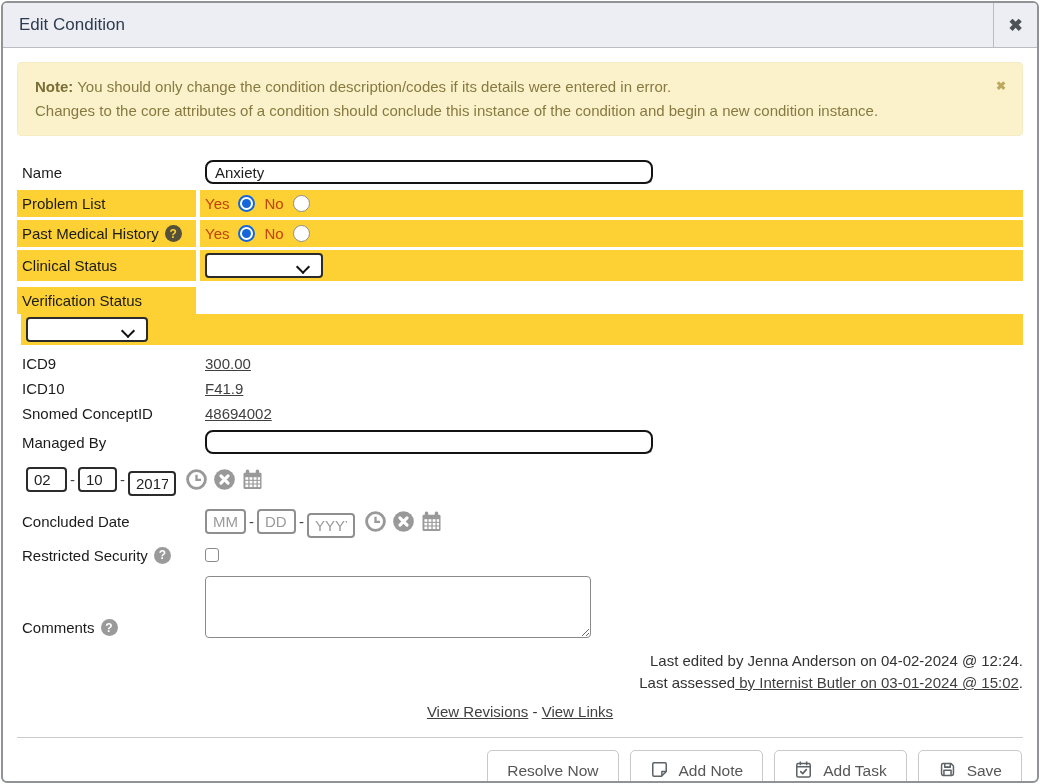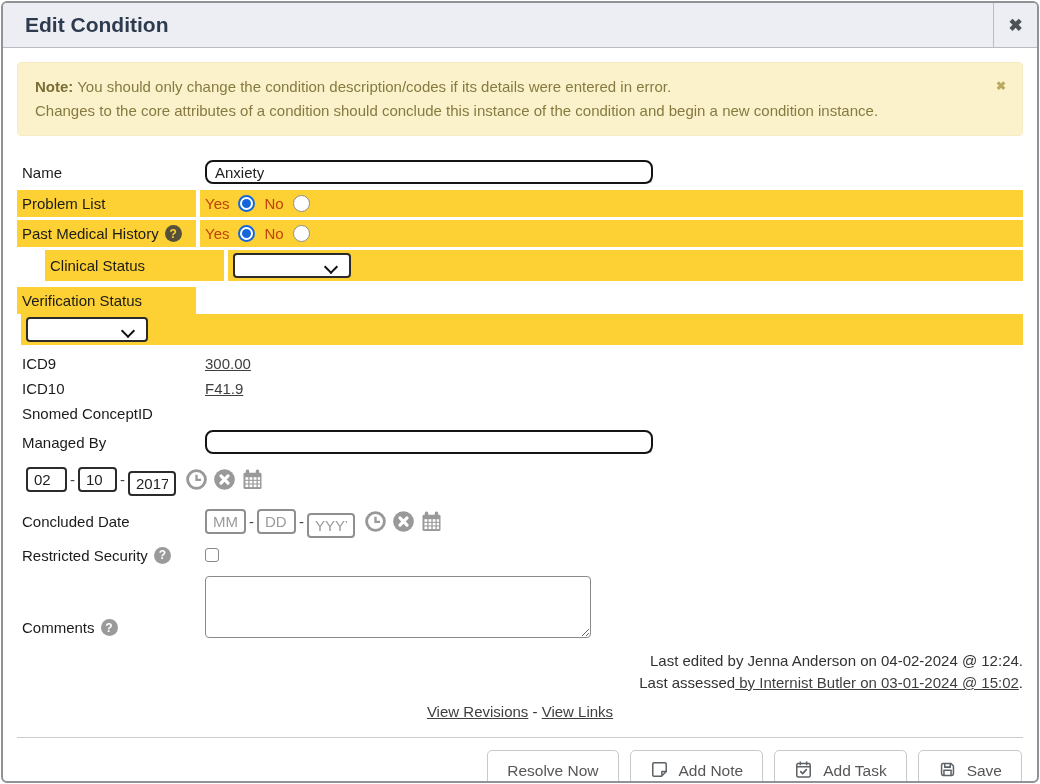--- a/index.html
+++ b/index.html
@@ -1,37 +1,37 @@
 <!DOCTYPE html>
 <html><head>
 <meta charset="utf-8">
 <style>
   * { margin:0; padding:0; box-sizing:border-box; }
   html,body { width:1040px; height:784px; background:#fff; font-family:"Liberation Sans", sans-serif; }
   .modal { position:relative; width:1038px; height:782px; margin:1px; border:2px solid #8f9296; border-radius:6px; background:#fff; overflow:hidden; display:flex; flex-direction:column; }
 
   
   .modal-header { height:45px; flex:none; background:#ECEEF3; border-bottom:1px solid #b9bcc2; display:flex; align-items:center; }
-  .modal-title { font-size:21px; font-weight:bold; color:#2E3B4E; padding-left:22px; flex:1; }
+  .modal-title { font-size:17px; font-weight:normal; color:#2E3B4E; padding-left:16px; flex:1; }
   .modal-close { width:44px; height:100%; border-left:1px solid #b9bcc2; display:flex; align-items:center; justify-content:center; font-size:17px; font-weight:bold; color:#4d5258; cursor:pointer; }
 
   .modal-body { padding:14px; flex:1; }
 
   
   .note-banner { position:relative; background:#FBF2CC; border:1px solid #f6ecc4; border-radius:4px; padding:12px 40px 12px 17px; color:#867A40; font-size:15px; line-height:24px; margin-bottom:21px; }
   .note-banner b { color:#7a6e35; }
   .note-dismiss { position:absolute; top:11px; right:16px; font-size:12px; font-weight:bold; color:#BCA95F; cursor:pointer; }
 
   
   .frow { display:flex; align-items:stretch; margin-bottom:3px; }
   .frow .lbl { width:179px; flex:none; display:flex; align-items:center; gap:6px; font-size:15px; color:#1b1b1b; padding:3px 4px 3px 5px; min-height:27px; }
   .frow .fld { flex:1; margin-left:4px; display:flex; align-items:center; padding:3px 0 3px 5px; min-height:27px; }
   .frow.hl .lbl, .frow.hl .fld { background:#FDD033; }
   .frow.compact .lbl, .frow.compact .fld { min-height:22px; padding-top:1px; padding-bottom:1px; }
-  .gap6 { margin-bottom:6px;margin-left:28px; }
+  .gap6 { margin-bottom:6px; }
 
   
   .grip-wrap { position:relative; display:inline-block; }
   .grip-wrap::after { content:""; position:absolute; right:1px; bottom:1px; width:0; height:0; border-left:8px solid transparent; border-bottom:8px solid #9a9a9a; border-bottom-right-radius:3px; z-index:0; }
   .txt-input { position:relative; z-index:1; width:448px; height:24px; border:2px solid #141414; border-radius:8px; font-family:"Liberation Sans",sans-serif; font-size:15px; color:#222; padding:0 8px; background:#fff; outline:none; }
 
   
   .radio-group { display:flex; align-items:center; gap:9px; font-size:15px; color:#c2410c; }
   .radio { width:17px; height:17px; border-radius:50%; background:#fff; border:1px solid #8d8d8d; display:inline-block; position:relative; cursor:pointer; }
   .radio.checked { border:2px solid #1566D8; }
@@ -157,20 +157,23 @@
 
     <div class="frow compact">
       <div class="lbl">ICD10</div>
       <div class="fld">
           <a class="code-link" href="#">F41.9</a>
         </div>
     </div>
 
     <div class="frow compact">
       <div class="lbl">Snomed ConceptID</div>
+      <div class="fld">
+          <a class="code-link" href="#">48694002</a>
+        </div>
     </div>
 
     <div class="frow">
       <div class="lbl">Managed By</div>
       <div class="fld">
         <span class="grip-wrap">
           <input class="txt-input" type="text" value="" style="">
         </span>
       </div>
     </div>

